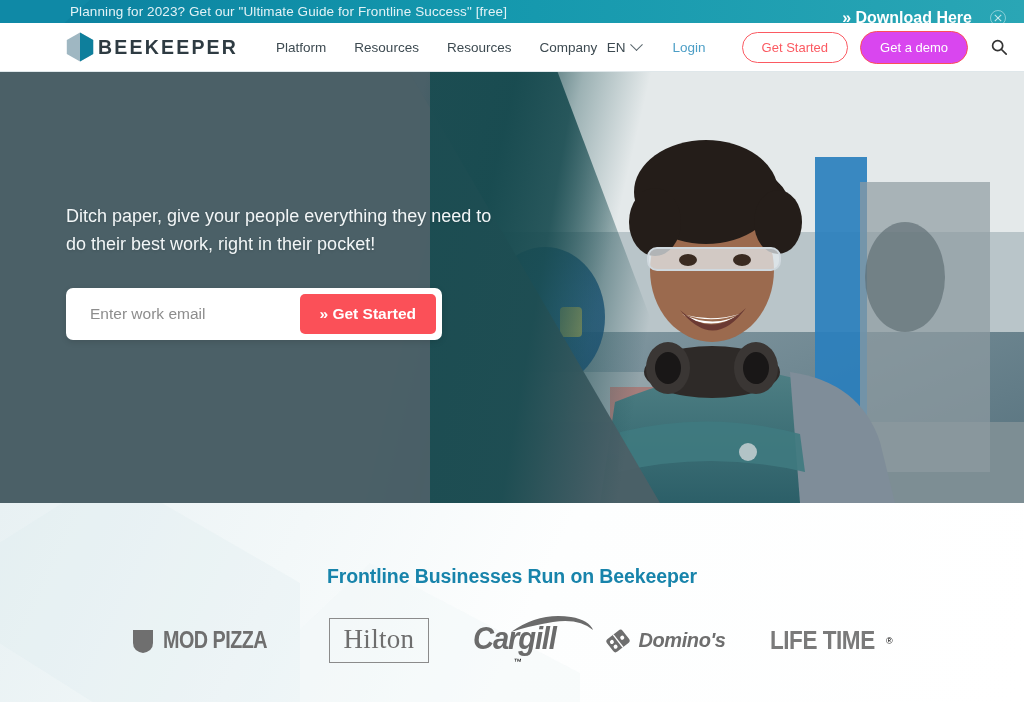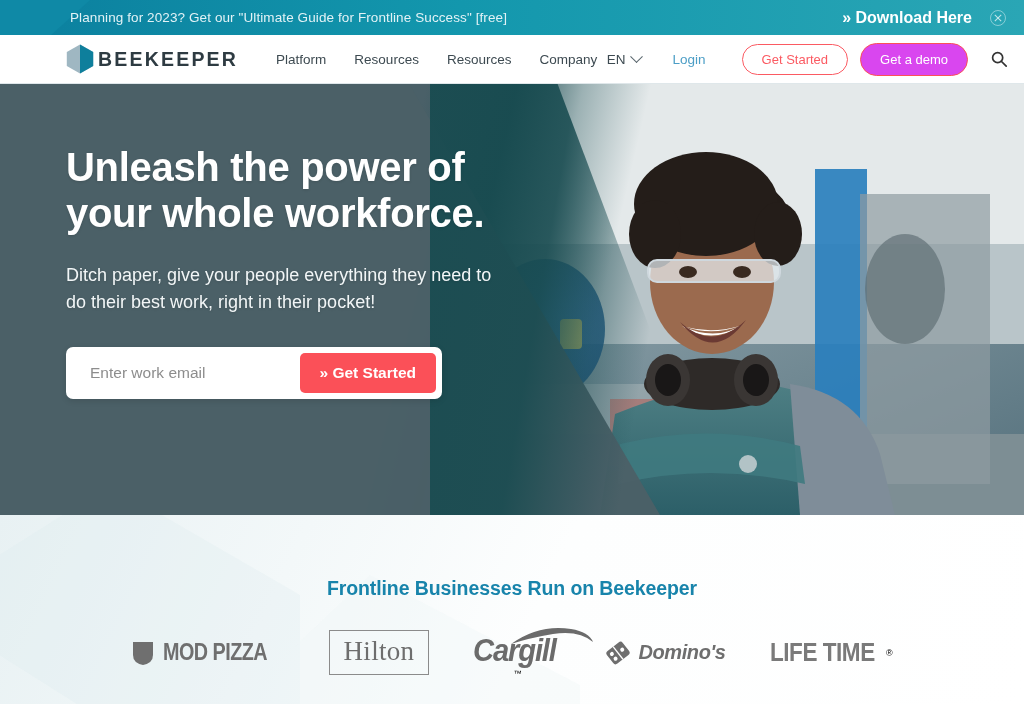--- a/index.html
+++ b/index.html
@@ -5,21 +5,21 @@
   * { box-sizing: border-box; margin: 0; padding: 0; }
   html, body {
     width: 1024px; height: 704px;
     font-family: "Liberation Sans", sans-serif;
     overflow: hidden; background: #fff;
   }
   .page { position: relative; width: 1024px; height: 704px; overflow: hidden; }
 
   
   .promo {
-    position: relative; height: 35px; width: 100%;
+    position: relative; height: 23px; width: 100%;
     background: linear-gradient(90deg, #0b7f9e 0%, #1397ad 45%, #2aa6b5 100%);
     display: flex; align-items: center; overflow: hidden;
   }
   .promo-wedge {
     position: absolute; left: -40px; top: 0; width: 130px; height: 35px;
     background: #0f89a6;
     clip-path: polygon(0 0, 100% 0, 70% 100%, 0% 100%);
   }
   .promo-text {
     position: relative; z-index: 2; margin-left: 70px;
@@ -258,22 +258,21 @@
       <ellipse cx="756" cy="296" rx="13" ry="16" fill="#191717"></ellipse>
       <path d="M620 360 Q710 338 800 362 L805 400 Q710 378 618 400Z" fill="#3f7a80" opacity="0.9"></path>
       <ellipse cx="748" cy="380" rx="9" ry="9" fill="#cfd6d8" opacity="0.8"></ellipse>
     </svg>
     <div class="hero-overlay"></div>
     <div class="hero-wedge"></div>
     <div class="hero-wedge2"></div>
 
     <div class="hero-content">
       <h1 class="hero-h1">
-        <span>Unleash the power of</span><br>
-        <span>your whole workforce.</span>
+        <br>
       </h1>
       <p class="hero-sub">
         <span>Ditch paper, give your people everything they need to</span><br>
         <span>do their best work, right in their pocket!</span>
       </p>
       <div class="hero-form">
         <input class="hero-input" type="text" placeholder="Enter work email" style="">
         <button class="hero-submit">» Get Started</button>
       </div>
     </div>

